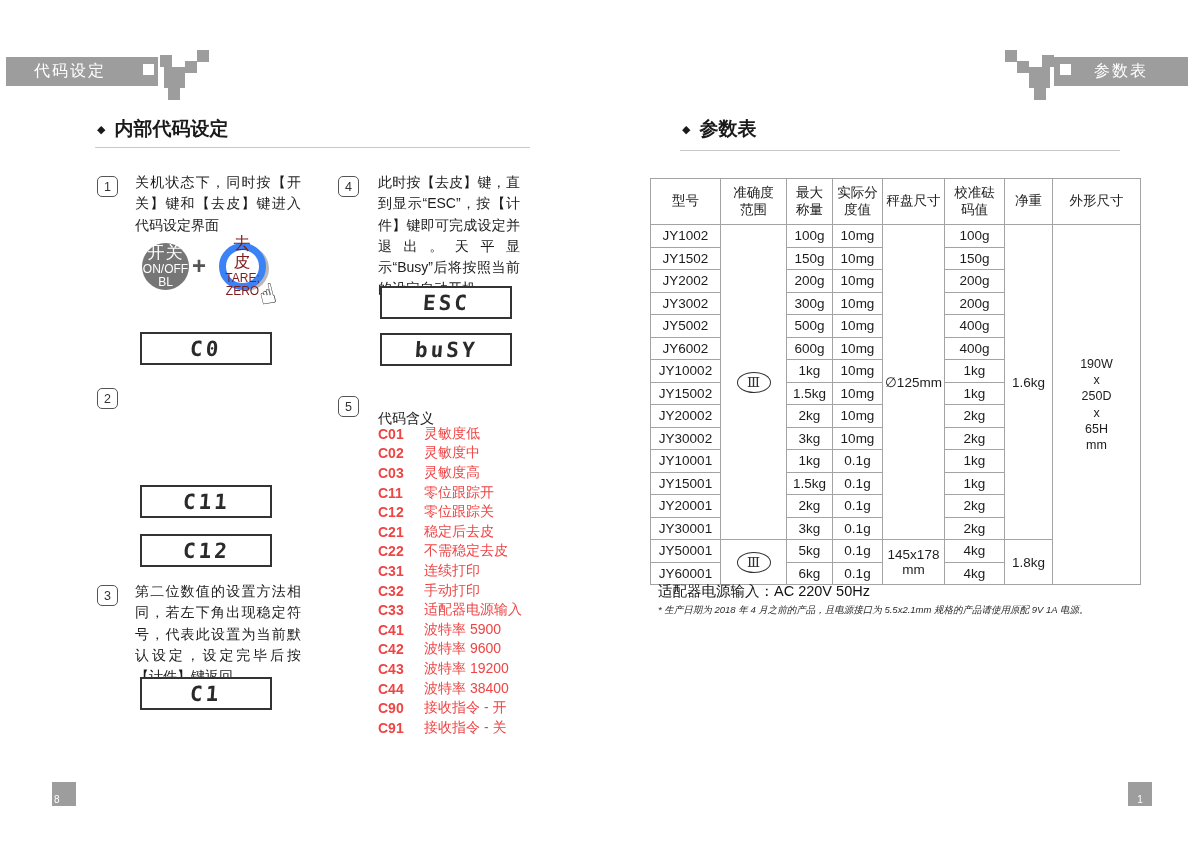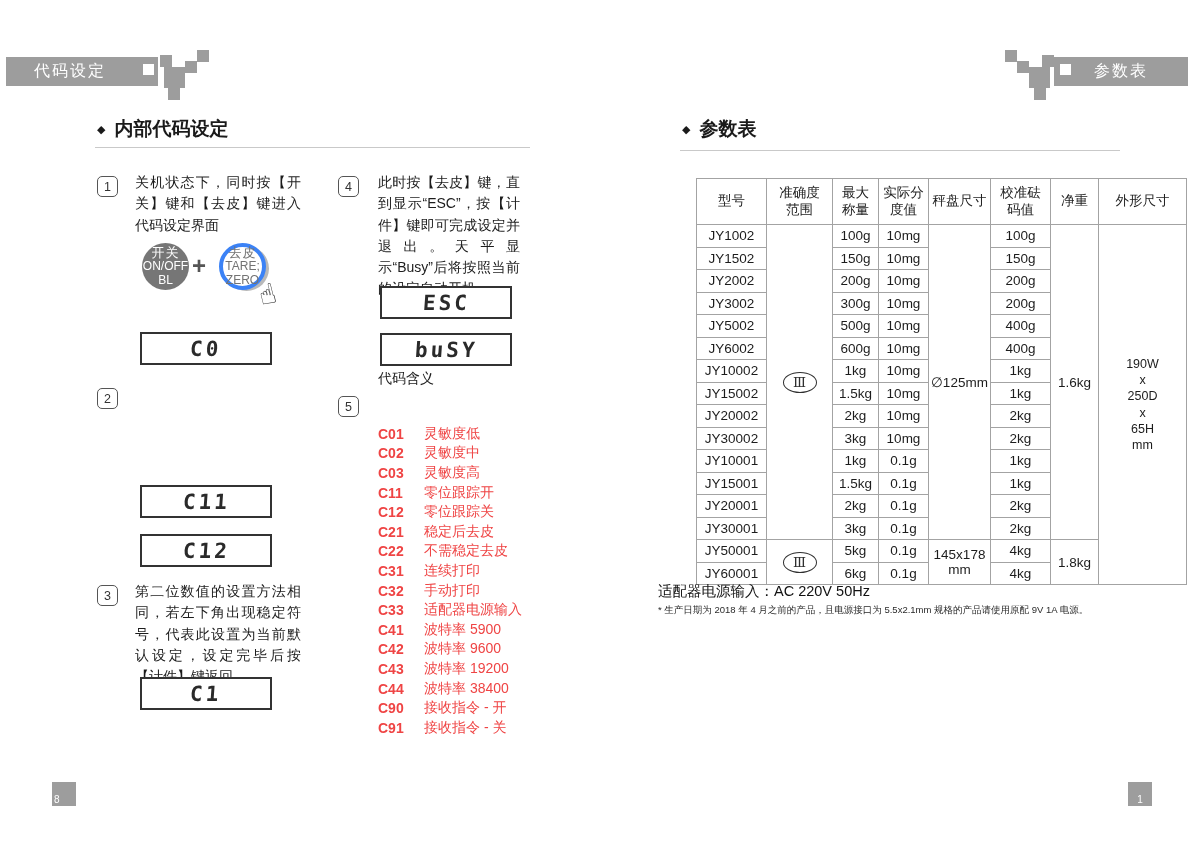--- a/index.html
+++ b/index.html
@@ -20,48 +20,48 @@
   .sec-title .diamond { font-size:11px; margin-right:9px; color:#1a1a1a; }
   .sec-underline { position:absolute; height:1px; background:#c9c9c9; }
   
   .step-num { position:absolute; width:21px; height:21px; border:1.4px solid #555; border-radius:5px;
     display:flex; align-items:center; justify-content:center; font-size:12.5px; color:#333; background:#fff; box-sizing:border-box; }
   .step-text { position:absolute; font-size:14px; line-height:1.52; text-align:justify; color:#1c1c1c; }
   
   .key { position:absolute; width:47px; height:47px; border-radius:50%; display:flex; flex-direction:column;
     align-items:center; justify-content:center; line-height:1.1; box-sizing:border-box; text-align:center; }
   .key-dark { background:#767676; color:#fff; }
-  .key-light { background:#fff; border:4px solid #3b82f6; color:#737373; box-shadow:4px 2px 0 -1px #b9b9b9; }
-  .key-zh { font-size:13px; letter-spacing:1px; }
+  .key-light { background:#fff; border:7px solid #3b82f6; color:#7f1d1d; box-shadow:4px 2px 0 -1px #b9b9b9; }
+  .key-zh { font-size:17px; letter-spacing:1px; }
   .key-en { font-size:12px; }
   .plus-sign { position:absolute; font-size:24px; font-weight:bold; color:#555; }
   .hand-cursor { position:absolute; font-size:28px; color:#2b2b2b; transform:rotate(-14deg); }
   
   .lcd { position:absolute; width:128px; height:29px; border:2px solid #333; background:#fff;
     display:flex; align-items:center; justify-content:center; }
   .seg { font-family:"DejaVu Sans Mono",monospace; font-size:21px; font-weight:bold; letter-spacing:3px;
     color:#2a2a2a; transform:skewX(-4deg); }
   
   .code-list { position:absolute; left:378px; top:424px; }
   .code-row { display:flex; height:19.6px; align-items:center; font-size:14px; color:#ef4444; }
   .code-id { width:46px; font-weight:bold; }
   
-  table.params { position:absolute; left:696px; top:178px; border-collapse:collapse; table-layout:fixed;
+  table.params { position:absolute; left:650px; top:178px; border-collapse:collapse; table-layout:fixed;
     border:1.5px solid #777; }
   .params th, .params td { border:1px solid #a3a3a3; text-align:center; vertical-align:middle;
     padding:0; font-weight:normal; color:#1c1c1c; }
   .params th { height:45px; font-size:13.5px; line-height:1.25; white-space:pre-line; }
   .params td { height:21.5px; font-size:13.5px; white-space:pre-line; }
   .params td.dims { font-size:12.5px; line-height:1.3; }
   .acc-sym { display:inline-block; width:34px; height:21px; border:1.6px solid #2f2f2f; border-radius:50%;
     font-family:"DejaVu Serif","Liberation Serif",serif; font-size:13.5px; line-height:19px; color:#2f2f2f; box-sizing:border-box; }
   
   .notes { position:absolute; left:658px; top:582px; color:#111; }
   .note-line { font-size:14.5px; line-height:1.32; }
-  .note-small { font-size:9.5px; margin-top:3px; color:#2a2a2a; }
+  .note-small { font-size:9.5px; margin-top:3px; color:#2a2a2a;font-style:italic; }
   
   .pageno { position:absolute; top:782px; width:24px; height:24px; background:#9d9d9d; color:#fff;
     font-size:10px; box-sizing:border-box; display:flex; align-items:flex-end; }
   .pageno-left { left:52px; justify-content:flex-start; padding:2px 0 1px 2px; }
   .pageno-right { left:1128px; justify-content:center; padding-bottom:1px; }
 </style>
 </head>
 <body>
 
 <div class="page">
@@ -140,21 +140,21 @@
   <div class="step-text" style="left:378px; top:172px; width:142px;">此时按【去皮】键，直到显示“ESC”，按【计件】键即可完成设定并退出。天平显示“Busy”后将按照当前的设定自动开机。</div>
 
   <div class="lcd" style="left:380px; top:286px;">
     <span class="seg">ESC</span>
   </div>
   <div class="lcd" style="left:380px; top:333px;">
     <span class="seg">buSY</span>
   </div>
 
   <div class="step-num" style="left:338px; top:396px;">5</div>
-  <div class="step-text" style="left:378px; top:368px; width:142px;">代码含义</div>
+  <div class="step-text" style="left:378px; top:408px; width:142px;">代码含义</div>
 
   <div class="code-list">
       <div class="code-row">
         <span class="code-id">C01</span>
         <span class="code-meaning">灵敏度低</span>
       </div>
       <div class="code-row">
         <span class="code-id">C02</span>
         <span class="code-meaning">灵敏度中</span>
       </div>

